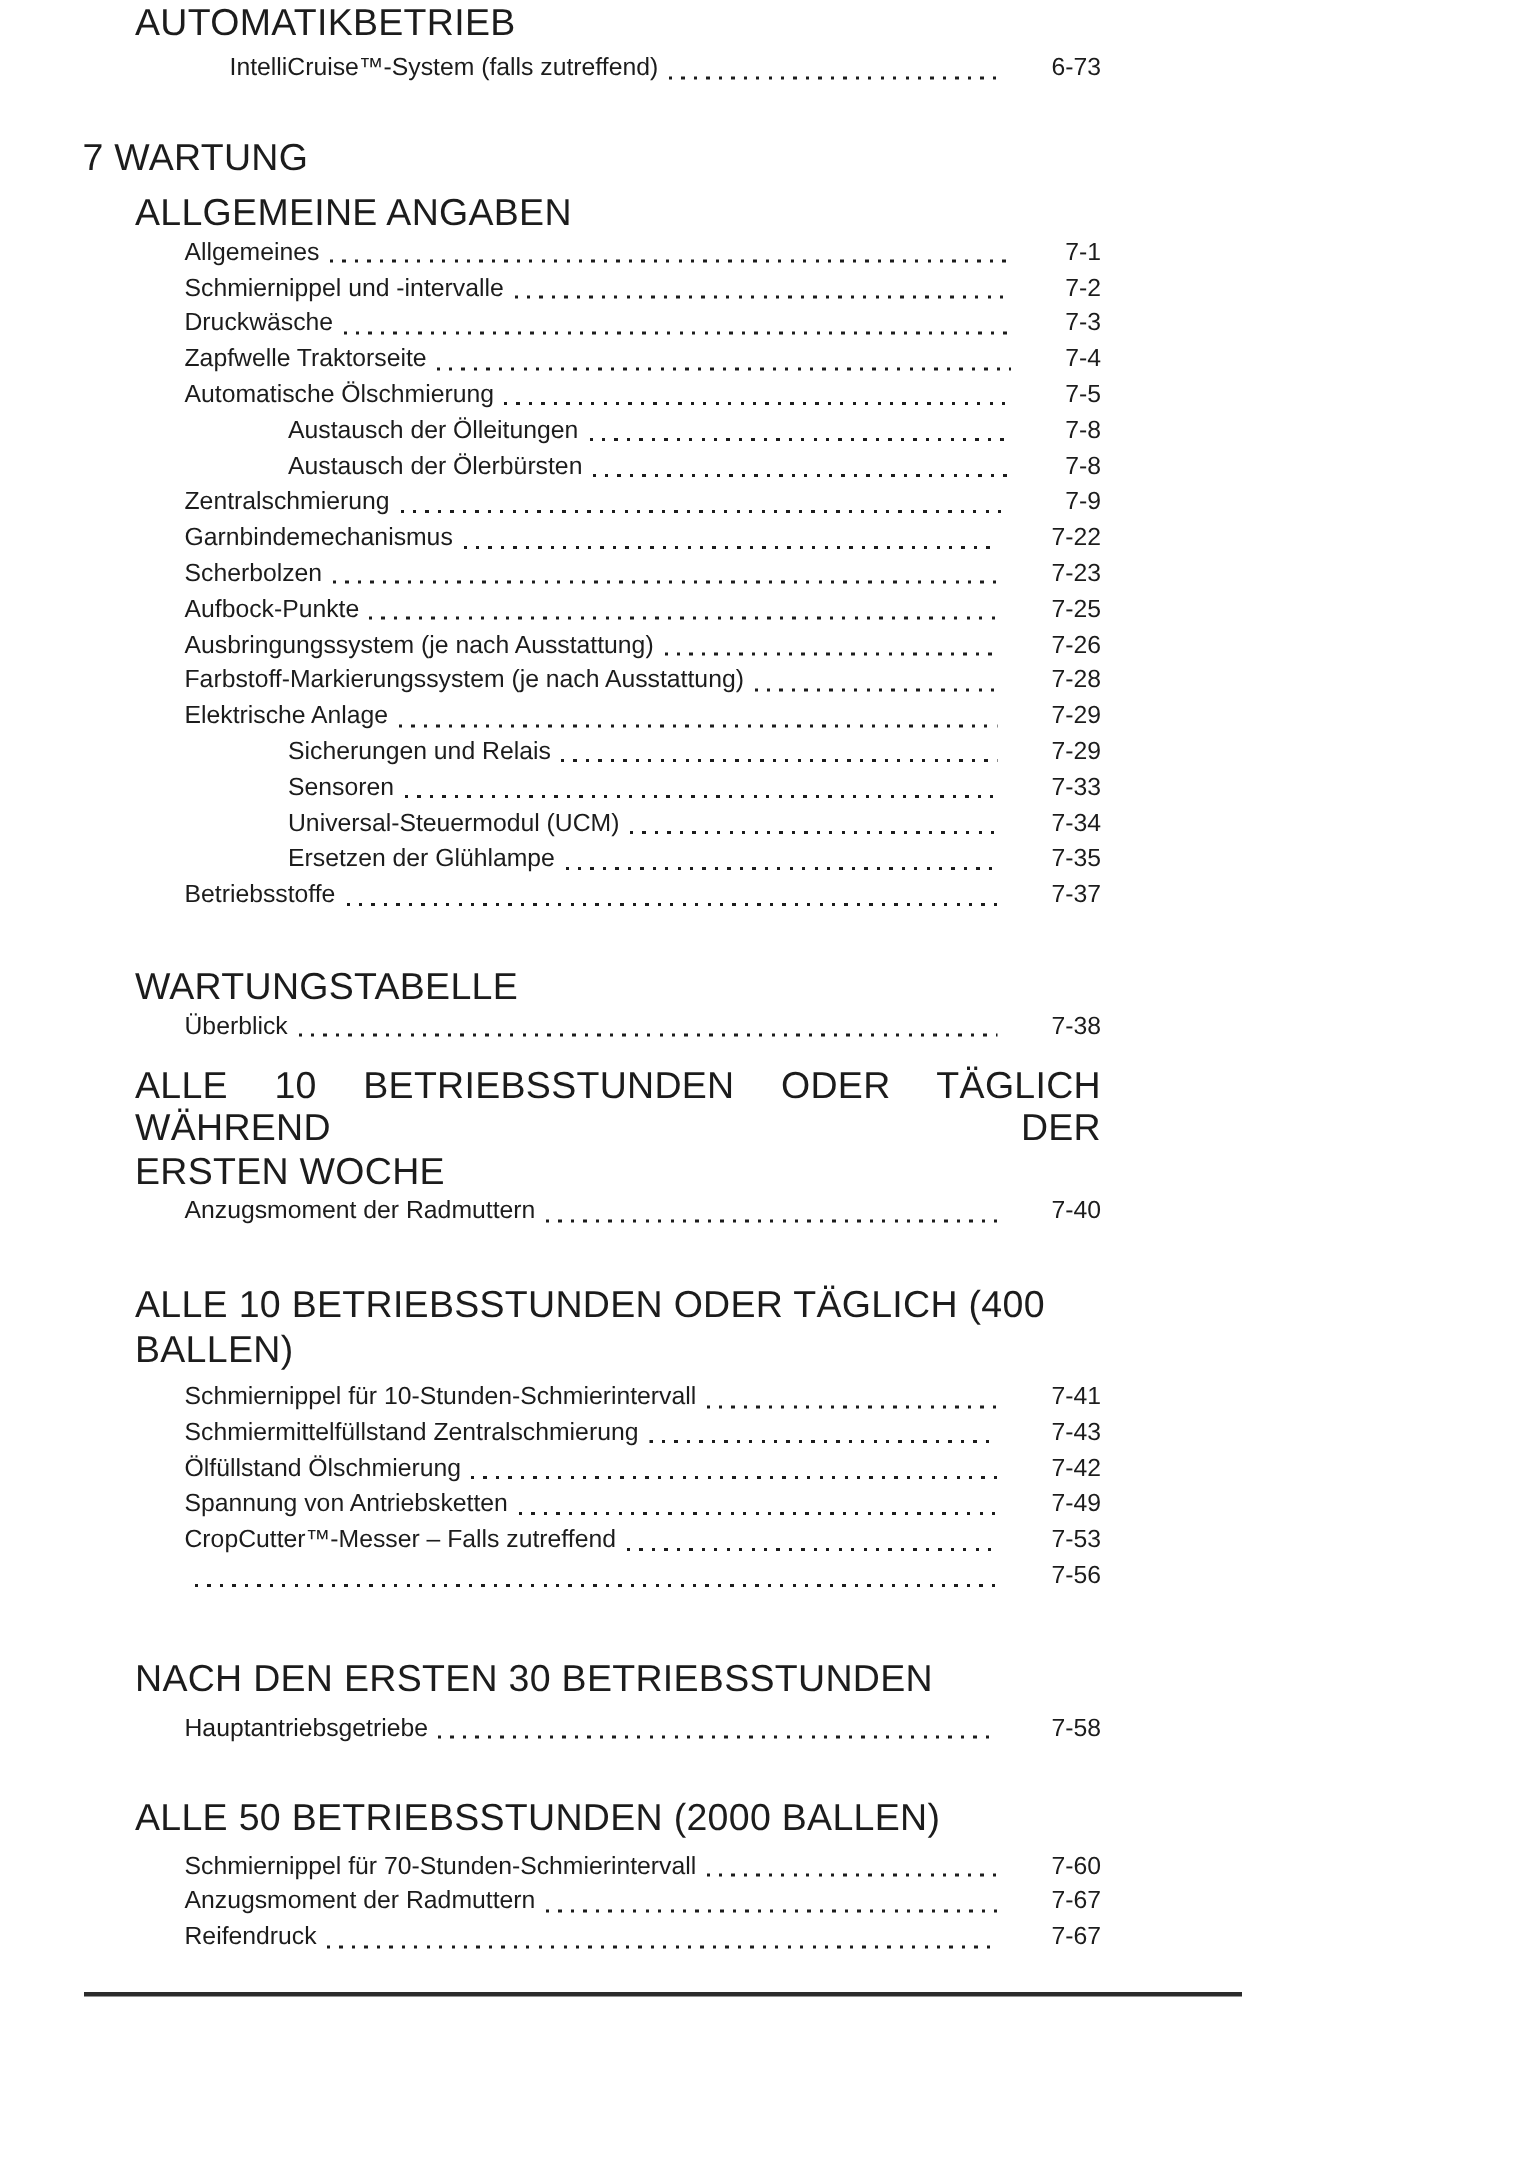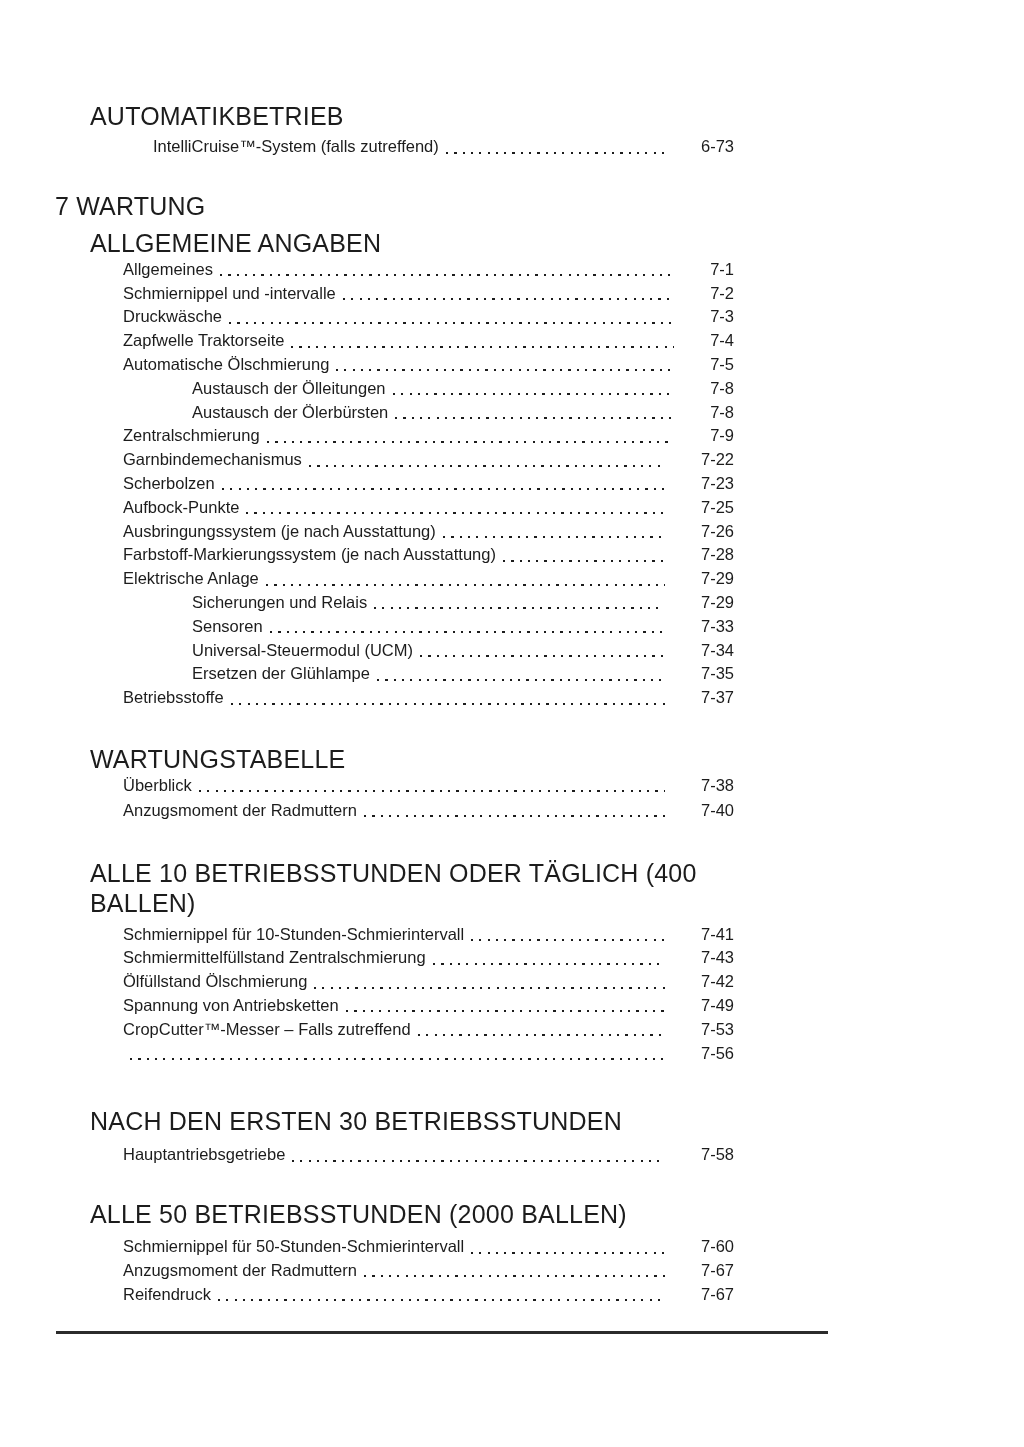--- a/index.html
+++ b/index.html
@@ -3,21 +3,20 @@
 <meta charset="utf-8">
 <style>
   html, body { margin: 0; padding: 0; background: #ffffff; }
   .page {
     position: relative;
     width: 828px;
     min-height: 1447px;
     background: #ffffff;
     color: #1c1c1c;
     font-family: "Liberation Sans", sans-serif;
-    padding-top: 101px;
     box-sizing: border-box;
     overflow: hidden;
   }
   .sec {
     font-size: 25px;
     line-height: 30px;
     font-weight: 400;
     letter-spacing: 0.2px;
     margin: 0 94px 0 90px;
   }
@@ -166,20 +165,24 @@
       </div>
   </div>
 
   <div class="sec" style="margin-top:34px">WARTUNGSTABELLE</div>
   <div class="row l1">
       <span class="lbl">Überblick</span>
       <span class="dots"></span>
       <span class="pg">7-38</span>
     </div>
 
+  <div class="sec big" style="margin-top:13px">
+    <div class="jline">ALLE 10 BETRIEBSSTUNDEN ODER TÄGLICH WÄHREND DER</div>
+    <div>ERSTEN WOCHE</div>
+  </div>
   <div class="row l1" style="margin-top:1px">
       <span class="lbl">Anzugsmoment der Radmuttern</span>
       <span class="dots"></span>
       <span class="pg">7-40</span>
     </div>
 
   <div class="sec" style="margin-top:35px">ALLE 10 BETRIEBSSTUNDEN ODER TÄGLICH (400 BALLEN)</div>
   <div style="margin-top:5px">
     <div class="row l1">
         <span class="lbl">Schmiernippel für 10-Stunden-Schmierintervall</span>
@@ -215,21 +218,21 @@
   <div class="sec" style="margin-top:41px">NACH DEN ERSTEN 30 BETRIEBSSTUNDEN</div>
   <div class="row l1" style="margin-top:7px">
       <span class="lbl">Hauptantriebsgetriebe</span>
       <span class="dots"></span>
       <span class="pg">7-58</span>
     </div>
 
   <div class="sec" style="margin-top:32px">ALLE 50 BETRIEBSSTUNDEN (2000 BALLEN)</div>
   <div style="margin-top:6px">
     <div class="row l1">
-        <span class="lbl">Schmiernippel für 50-Stunden-Schmierintervall</span>
+        <span class="lbl">Schmiernippel für 70-Stunden-Schmierintervall</span>
         <span class="dots"></span>
         <span class="pg">7-60</span>
       </div>
     <div class="row l1">
         <span class="lbl">Anzugsmoment der Radmuttern</span>
         <span class="dots"></span>
         <span class="pg">7-67</span>
       </div>
     <div class="row l1">
         <span class="lbl">Reifendruck</span>

